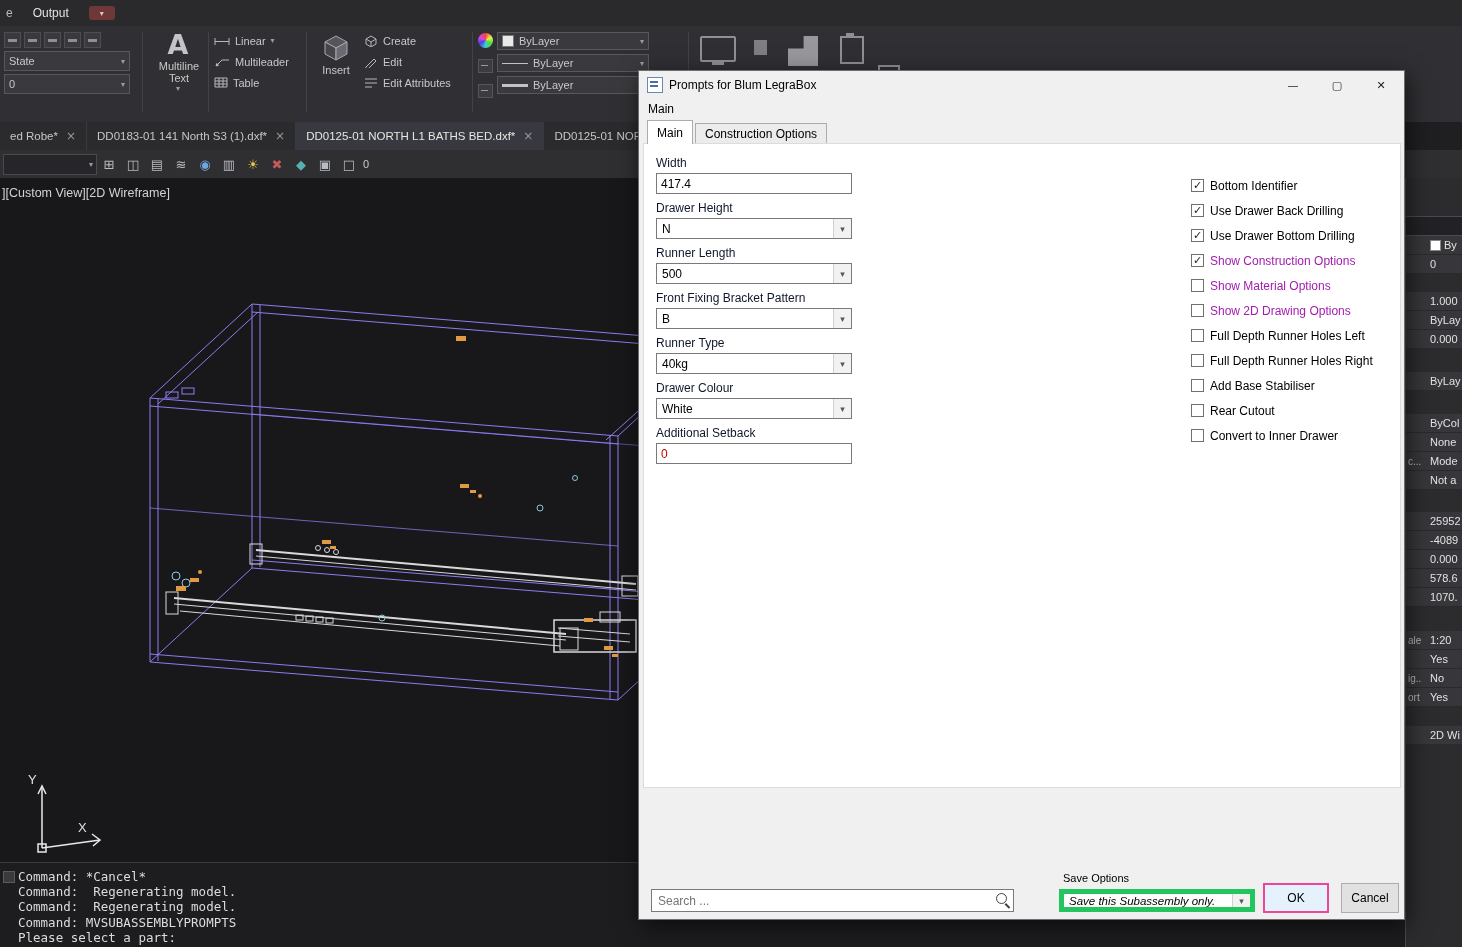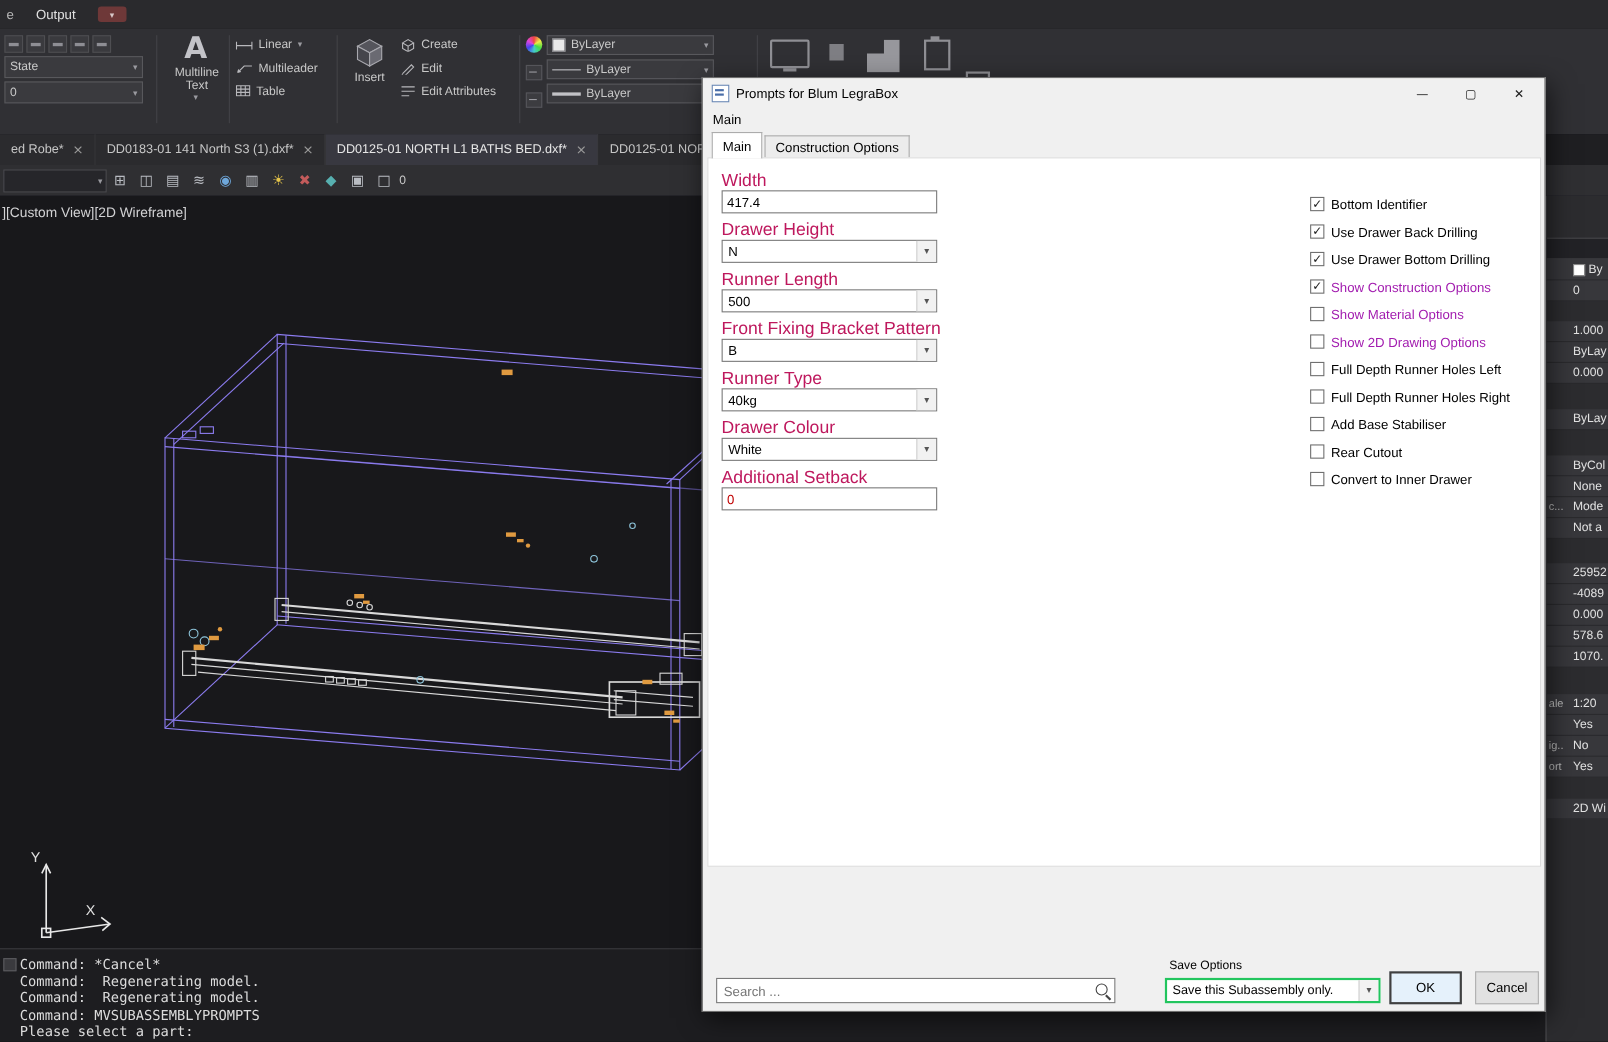--- a/index.html
+++ b/index.html
@@ -91,50 +91,50 @@
   .dlg-icon{width:14px;height:14px;border:1px solid #6a88b4;position:relative;background:#fff;}
   .dlg-icon::after{content:"";position:absolute;left:2px;top:3px;width:8px;height:2px;background:#4a6ea8;box-shadow:0 4px 0 #4a6ea8;}
   .dlg-btns{position:absolute;right:1px;top:1px;display:flex;}
   .dlg-btn{width:44px;height:26px;display:flex;align-items:center;justify-content:center;font-size:11px;color:#222;font-family:"DejaVu Sans",sans-serif;}
   .dlg-menu{height:20px;display:flex;align-items:center;padding-left:9px;}
   .tabstrip{position:absolute;left:8px;top:49px;display:flex;align-items:flex-end;height:24px;gap:0;}
   .tab{height:20px;display:flex;align-items:center;padding:0 9px;background:#ececec;border:1px solid #acacac;border-bottom:none;margin-right:2px;}
   .tab.active{background:#fff;height:23px;position:relative;z-index:3;}
   .page{position:absolute;left:4px;top:72px;width:758px;height:645px;background:#fff;border:1px solid #dcdcdc;box-sizing:border-box;}
 
-  .flbl{position:absolute;left:17px;height:15px;font-size:16px;color:#be185d;}
+  .flbl{position:absolute;left:17px;height:15px;font-size:12px;color:#0f172a;}
   .ftxt{position:absolute;left:17px;width:196px;height:21px;box-sizing:border-box;border:1px solid #7a7a7a;background:#fff;font-size:12px;padding:0 4px;font-family:"Liberation Sans",sans-serif;color:#000;}
   .ftxt.red{color:#c00000;}
   .fsel{position:absolute;left:17px;width:196px;height:21px;box-sizing:border-box;border:1px solid #7a7a7a;background:#fff;display:flex;align-items:center;padding-left:5px;}
   .fsel .sarr{margin-left:auto;width:17px;height:100%;border-left:1px solid #d0d0d0;background:#f2f2f2;display:flex;align-items:center;justify-content:center;font-size:9px;color:#555;}
 
   .groupbox{position:absolute;left:250px;top:88px;width:241px;height:88px;border:1px solid #d9d9d9;box-sizing:border-box;padding:8px 0 0 11px;}
   .radio{display:flex;align-items:center;height:25px;}
   .rdot{width:13px;height:13px;border-radius:50%;background:#fff;border:1px solid #707070;position:relative;flex:none;box-sizing:border-box;}
   .radio.on .rdot::after{content:"";position:absolute;left:3px;top:3px;width:5px;height:5px;border-radius:50%;background:#2d2d2d;}
   .rlbl{margin-left:6px;}
 
   .cblist{position:absolute;left:552px;top:102px;width:210px;}
   .cb{display:flex;align-items:center;height:25px;}
   .cbox{width:13px;height:13px;background:#fff;border:1px solid #707070;display:flex;align-items:center;justify-content:center;flex:none;box-sizing:border-box;}
   .cmark{display:none;font-size:11px;line-height:1;color:#1a1a1a;font-family:"DejaVu Sans",sans-serif;}
   .cb.on .cmark{display:block;}
   .clbl{margin-left:6px;white-space:nowrap;}
   .cb.blue .clbl{color:#a21caf;}
 
-  .search-wrap{position:absolute;left:12px;top:818px;width:363px;height:23px;background:#fff;border:1px solid #7a7a7a;box-sizing:border-box;display:flex;align-items:center;}
+  .search-wrap{position:absolute;left:12px;top:818px;width:363px;height:23px;background:#fff;border:1px solid #7a7a7a;box-sizing:border-box;display:flex;}
   .search-input{flex:1;border:none;outline:none;font-size:12px;padding:0 6px;color:#555;font-family:"Liberation Sans",sans-serif;background:transparent;}
   .mag{width:20px;height:20px;position:relative;flex:none;}
   .mag::before{content:"";position:absolute;left:3px;top:3px;width:9px;height:9px;border:1.6px solid #444;border-radius:50%;}
   .mag::after{content:"";position:absolute;left:13px;top:13px;width:6px;height:1.6px;background:#444;transform:rotate(45deg);transform-origin:0 0;}
   .saveopt-label{position:absolute;left:424px;top:801px;font-size:11px;}
-  .savesel{position:absolute;left:420px;top:818px;width:196px;height:23px;box-sizing:border-box;border:2px solid #22c55e;background:#fff;display:flex;align-items:center;padding-left:5px;font-size:11.5px;}
+  .savesel{position:absolute;left:420px;top:818px;width:196px;height:23px;box-sizing:border-box;border:5px solid #22c55e;background:#fff;display:flex;align-items:center;padding-left:5px;font-size:11.5px;font-style:italic;}
   .savesel .sarr{margin-left:auto;width:17px;height:100%;border-left:1px solid #d0d0d0;background:#f2f2f2;display:flex;align-items:center;justify-content:center;font-size:9px;color:#555;}
   .btn{position:absolute;height:30px;box-sizing:border-box;background:#e1e1e1;border:1px solid #adadad;font-size:12px;font-family:"Liberation Sans",sans-serif;display:flex;align-items:center;justify-content:center;}
-  .btn-ok{left:624px;top:812px;width:66px;border:2px solid #404040;background:#e5f1fb;}
+  .btn-ok{left:624px;top:812px;width:66px;border:2px solid #ec4899;background:#e5f1fb;}
   .btn-cancel{left:702px;top:812px;width:58px;}
 </style>
 </head>
 <body>
 
 <div class="rtabs">
   <span class="rtab-partial">e</span>
   <span class="rtab">Output</span>
   <span class="rtab-badge">
       <span class="glyph">▾</span>

